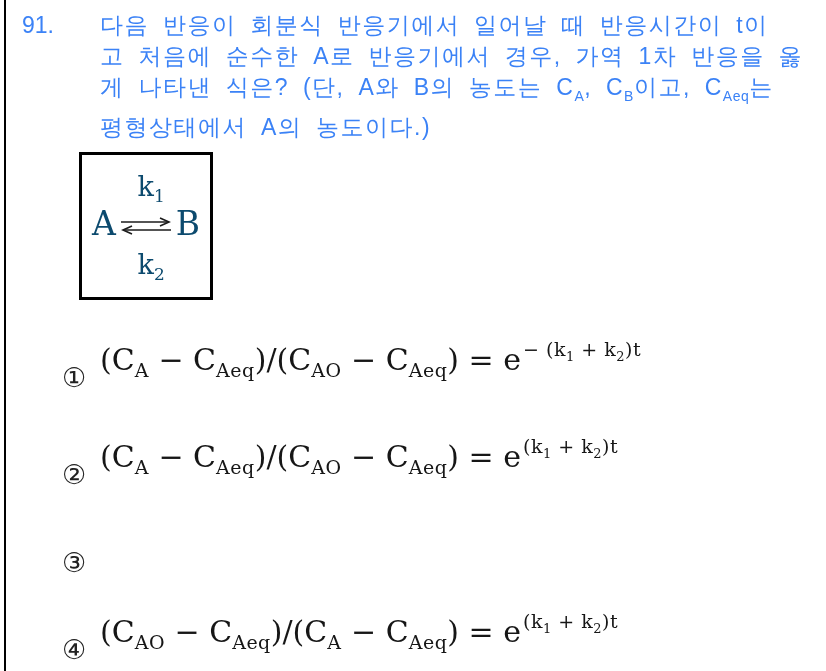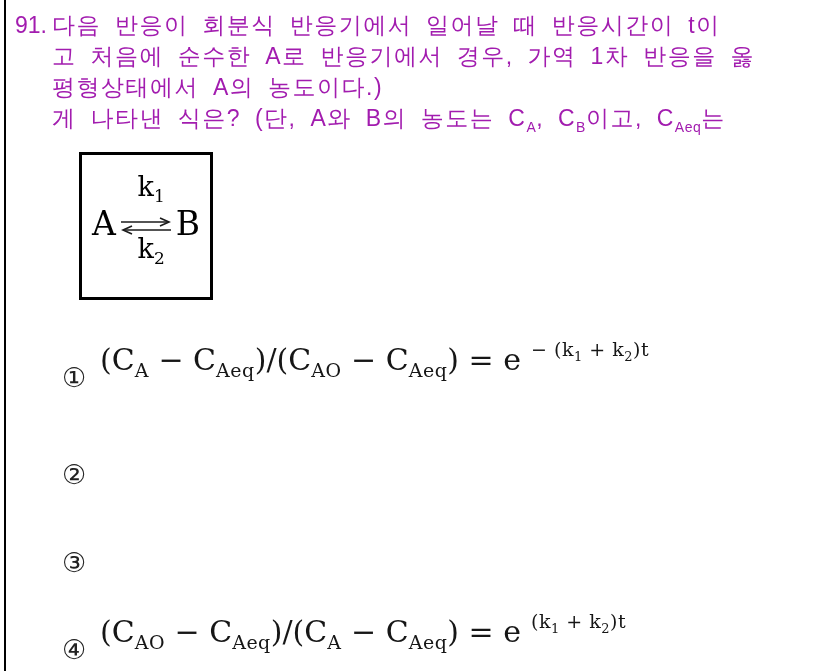--- a/index.html
+++ b/index.html
@@ -14,51 +14,52 @@
   }
   .left-rule {
     position: absolute;
     left: 4px; top: 0;
     width: 2px; height: 671px;
     background: #000000;
   }
   
   .question {
     position: absolute;
-    left: 15px; top: 10px;
+    left: 22px; top: 10px;
     width: 800px;
     display: flex;
     font-size: 23px;
     line-height: 31px;
     letter-spacing: 1.5px;
     word-spacing: 6px;
-    color: #a21caf;
+    color: #3b82f6;
+    gap: 41px;
   }
   .qnum { width: 37px; flex: 0 0 37px; letter-spacing: 0; }
   .qtext { flex: 1; }
   .qline { white-space: nowrap; }
   .qsub { font-size: 14px; letter-spacing: 0.5px; }
   
   .reaction-box {
     position: absolute;
     left: 79px; top: 152px;
     width: 128px; height: 142px;
     border: 3px solid #000000;
     font-family: "DejaVu Serif", serif;
-    color: #000000;
+    color: #0c4a6e;
   }
   .rate-label {
     position: absolute;
     left: 54%;
     transform: translateX(-50%);
     font-size: 27px;
     line-height: 1;
   }
   .rate-top { top: 18px; }
-  .rate-bottom { top: 80px; }
+  .rate-bottom { top: 96px; }
   .rate-label sub { font-size: 17px; line-height: 0; }
   .rxn-mid {
     position: absolute;
     top: 52px; left: 0;
     width: 100%;
     display: flex;
     justify-content: center;
     align-items: center;
     gap: 2px;
   }
@@ -86,42 +87,42 @@
     font-size: 30px;
     color: #161616;
     margin-left: 6px;
   }
   .equation sub.sb { font-size: 19px; line-height: 0; letter-spacing: 0.5px; }
   .exp {
     font-size: 19px;
     position: relative;
     top: -14px;
     letter-spacing: 0.5px;
-    margin-left: 10px;
+    margin-left: 2px;
   }
   .exp sub.sbx { font-size: 13px; line-height: 0; }
   .row-1 { top: 342px; }
   .row-2 { top: 439px; }
   .row-3 { top: 527px; }
   .row-4 { top: 614px; }
 </style>
 </head>
 <body>
 
 <div class="canvas">
 
   <div class="left-rule"></div>
 
   <div class="question">
     <div class="qnum">91.</div>
     <div class="qtext">
       <div class="qline">다음 반응이 회분식 반응기에서 일어날 때 반응시간이 t이</div>
       <div class="qline">고 처음에 순수한 A로 반응기에서 경우, 가역 1차 반응을 옳</div>
+      <div class="qline"><span>게 나타낸 식은? (단, A와 B의 농도는 C</span><sub class="qsub">A</sub><span>, C</span><sub class="qsub">B</sub><span>이고, C</span><sub class="qsub">Aeq</sub><span>는</span></div>
       <div class="qline">평형상태에서 A의 농도이다.)</div>
-      <div class="qline"><span>게 나타낸 식은? (단, A와 B의 농도는 C</span><sub class="qsub">A</sub><span>, C</span><sub class="qsub">B</sub><span>이고, C</span><sub class="qsub">Aeq</sub><span>는</span></div>
     </div>
   </div>
 
   <div class="reaction-box">
     <div class="rate-label rate-top"><span>k</span><sub>1</sub></div>
     <div class="rxn-mid">
       <span class="species">A</span>
       <svg class="arrows-svg" width="54" height="20" viewBox="0 0 54 20">
         <line x1="2" y1="6" x2="49" y2="6" stroke="#1b1b1b" stroke-width="1.6"></line>
         <path d="M41 2 L50 6 L41 10" fill="none" stroke="#1b1b1b" stroke-width="1.6"></path>
@@ -133,20 +134,21 @@
     <div class="rate-label rate-bottom"><span>k</span><sub>2</sub></div>
   </div>
 
   <div class="choice-row row-1">
     <span class="marker">①</span>
     <span class="equation"><span>(C</span><sub class="sb">A</sub><span> − C</span><sub class="sb">Aeq</sub><span>)/(C</span><sub class="sb">AO</sub><span> − C</span><sub class="sb">Aeq</sub><span>) = e</span><span class="exp"><span>− </span><span>(k</span><sub class="sbx">1</sub><span> + k</span><sub class="sbx">2</sub><span>)t</span></span></span>
   </div>
 
   <div class="choice-row row-2">
     <span class="marker">②</span>
+    <span class="equation"><span>(C</span><sub class="sb">A</sub><span> − C</span><sub class="sb">Aeq</sub><span>)/(C</span><sub class="sb">AO</sub><span> − C</span><sub class="sb">Aeq</sub><span>) = e</span><span class="exp"><span></span><span>(k</span><sub class="sbx">1</sub><span> + k</span><sub class="sbx">2</sub><span>)t</span></span></span>
   </div>
 
   <div class="choice-row row-3">
     <span class="marker">③</span>
   </div>
 
   <div class="choice-row row-4">
     <span class="marker">④</span>
     <span class="equation"><span>(C</span><sub class="sb">AO</sub><span> − C</span><sub class="sb">Aeq</sub><span>)/(C</span><sub class="sb">A</sub><span> − C</span><sub class="sb">Aeq</sub><span>) = e</span><span class="exp"><span></span><span>(k</span><sub class="sbx">1</sub><span> + k</span><sub class="sbx">2</sub><span>)t</span></span></span>
   </div>

